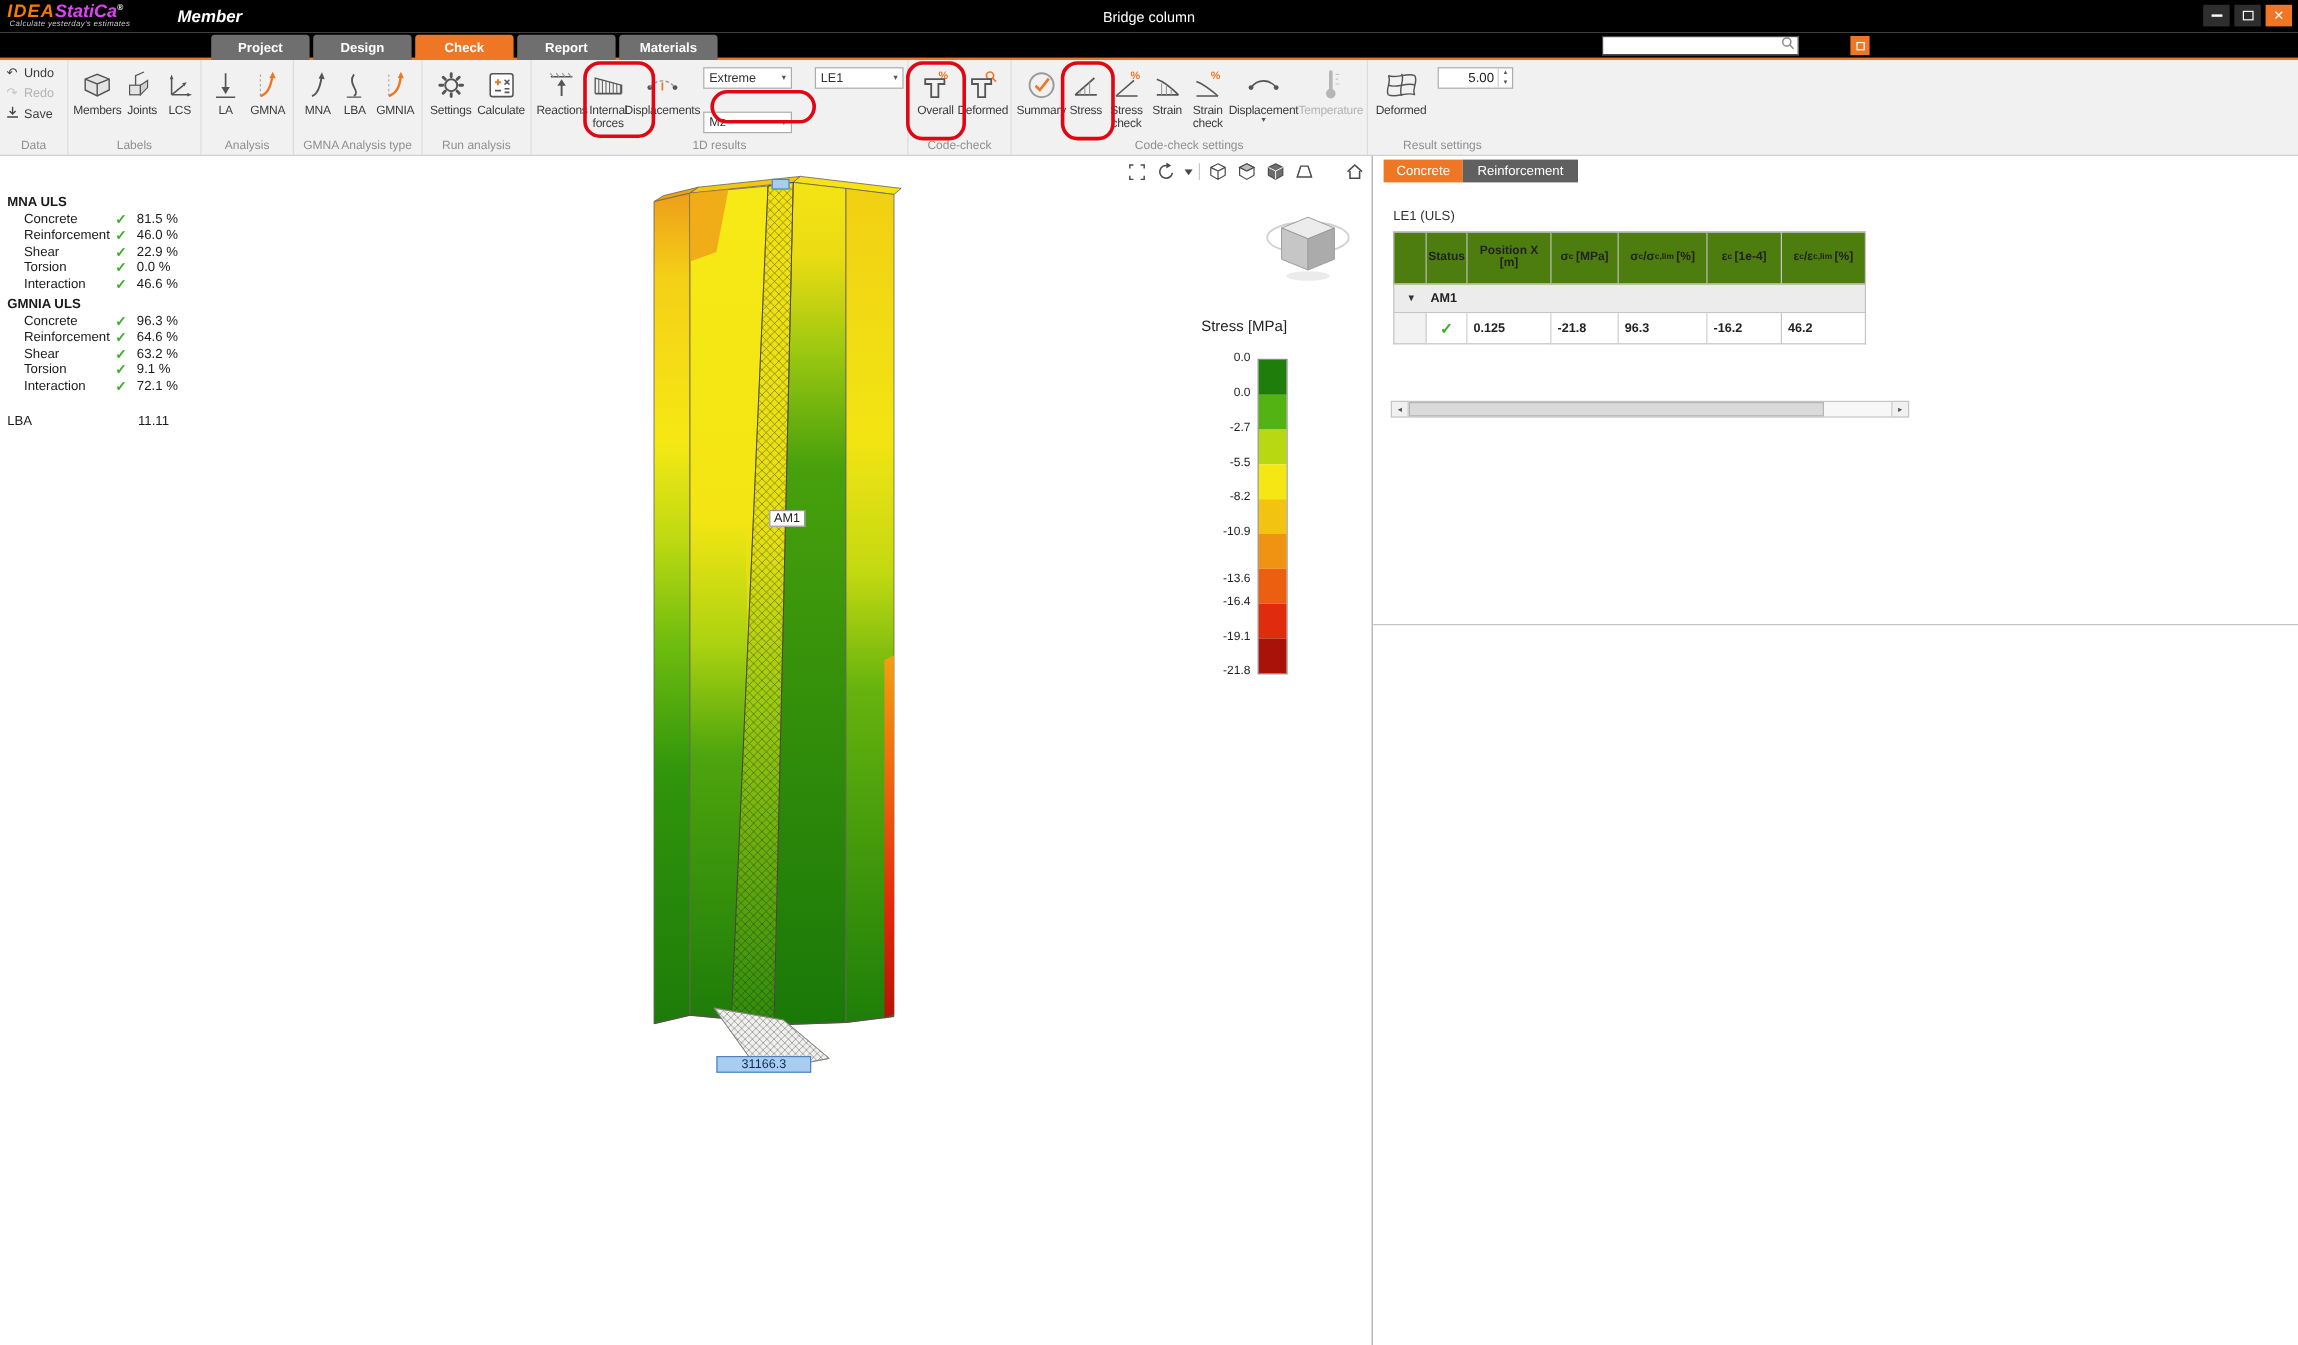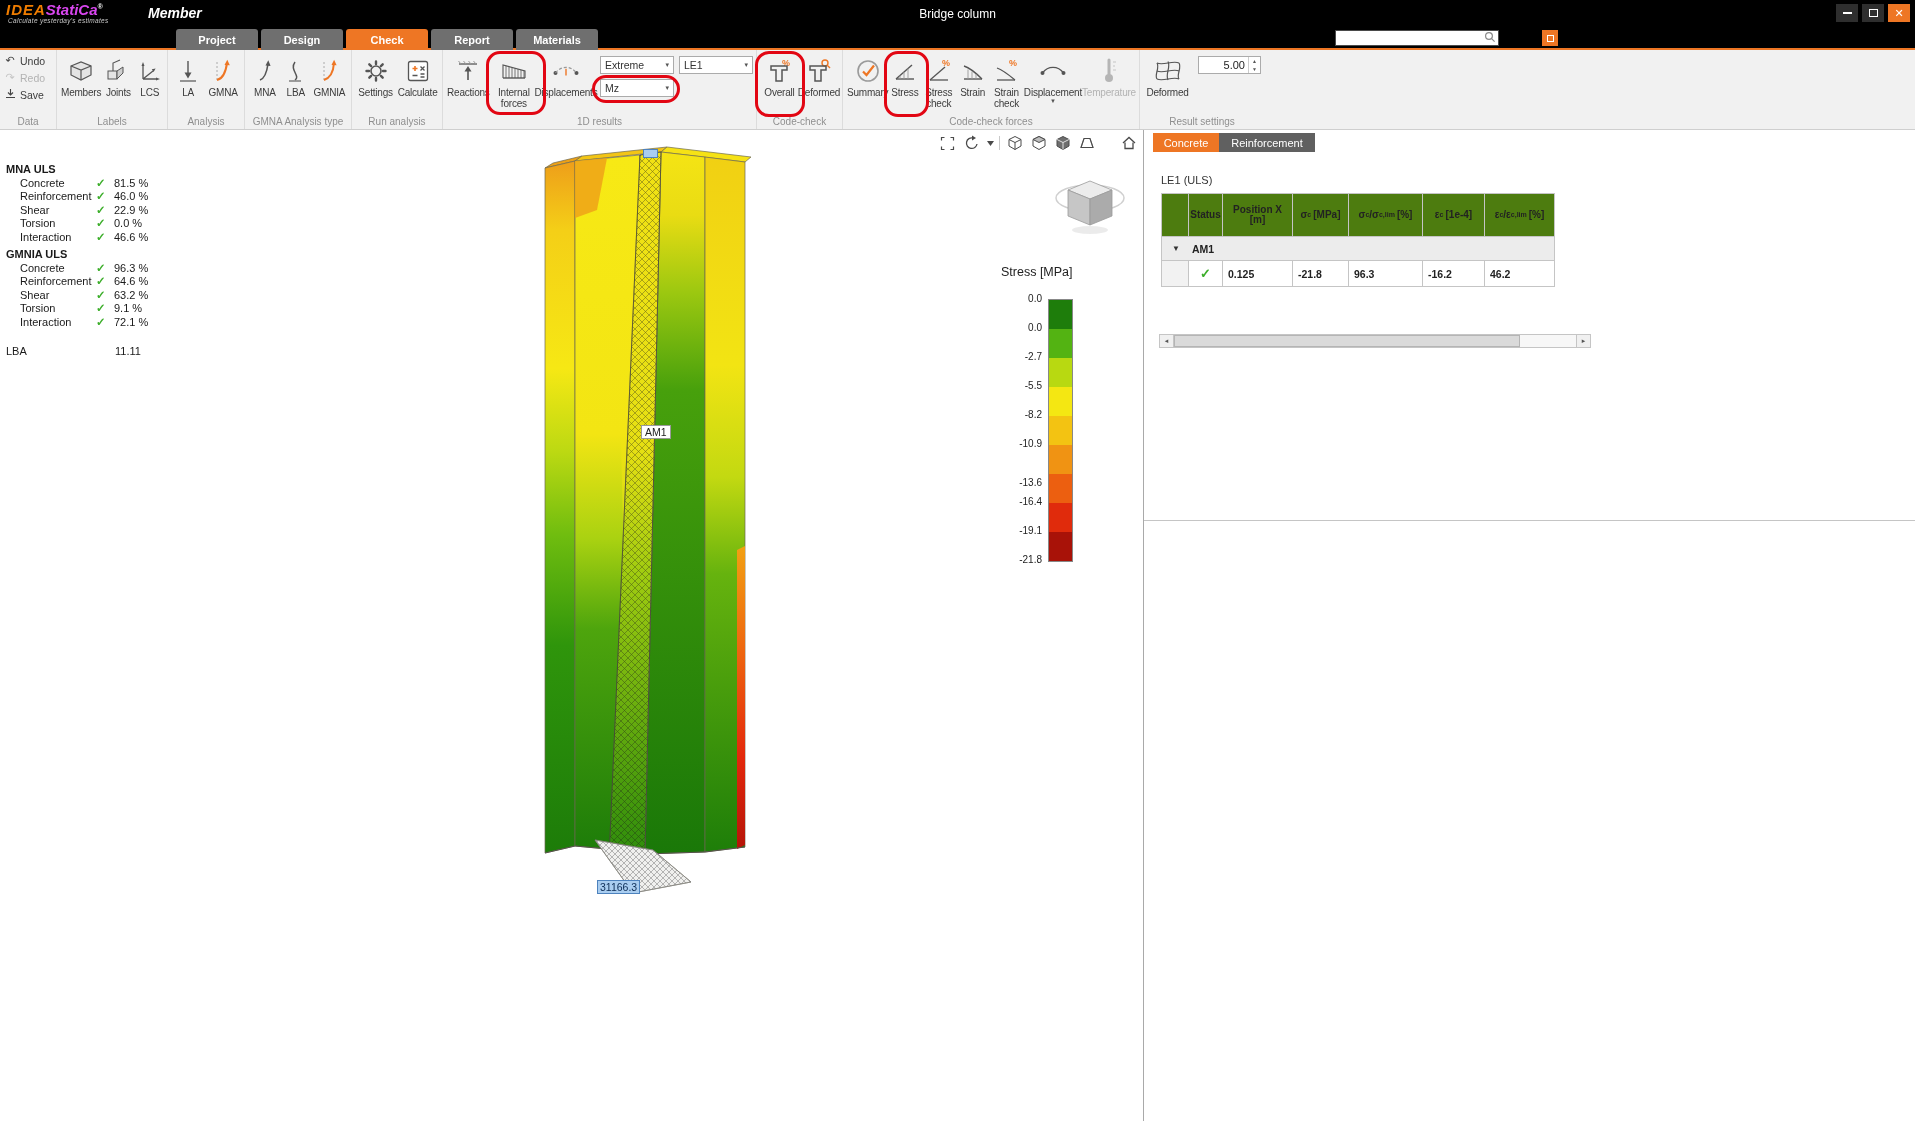--- a/index.html
+++ b/index.html
@@ -38,21 +38,21 @@
 .rbtn{display:flex;flex-direction:column;align-items:center;padding-top:1px;cursor:pointer}
 .rbtn .ric{height:33px;display:flex;align-items:center;justify-content:center}
 .rbtn .rlbl{font-size:10px;line-height:11px;text-align:center;color:#3c3c3c;letter-spacing:-.2px}
 .rbtn.disabled .rlbl{color:#b3b3b3}
 .ddcaret{font-size:6px;color:#555;line-height:6px}
 .smallbtns{display:flex;flex-direction:column;gap:2px;padding:3px 0 0 4px}
 .sbtn{display:flex;align-items:center;gap:4px;font-size:10.5px;color:#3c3c3c;height:15px;cursor:pointer}
 .sbtn .sicon{width:12px;text-align:center;font-size:11px;color:#444}
 .sbtn.disabled{color:#b3b3b3}
 .sbtn.disabled .sicon{color:#c5c5c5}
-.dd-block{display:grid;grid-template-columns:74px 74px;grid-auto-rows:18px;gap:5px;margin:3px 0 0 5px}
+.dd-block{display:grid;grid-template-columns:74px 74px;grid-auto-rows:18px;gap:19px;margin:3px 0 0 5px}
 .dd{background:#fff;border:1px solid #ababab;font-size:10.5px;color:#333;display:flex;align-items:center;justify-content:space-between;padding:0 4px;cursor:pointer}
 .dd .caret{font-size:7px;color:#555}
 .spinner{width:64px;height:18px;background:#fff;border:1px solid #ababab;display:flex;align-items:stretch;margin:3px 0 0 6px}
 .spinval{flex:1;text-align:right;font-size:11px;color:#222;padding:2px 3px 0 0}
 .spinarrows{width:12px;display:flex;flex-direction:column;border-left:1px solid #ccc}
 .spinarrows span{flex:1;font-size:5px;line-height:8px;text-align:center;color:#555;cursor:pointer}
 
 
 .red-annot{position:absolute;border:3.5px solid #e20613;border-radius:14px;pointer-events:none;z-index:50}
 
@@ -63,21 +63,21 @@
 .rsec-title.gap{margin-top:4px}
 .rrow{display:grid;grid-template-columns:76px 18px auto;padding-left:14px;height:13.4px;align-items:center}
 .rchk{font-weight:bold;font-size:11.5px}
 .lba-row{display:grid;grid-template-columns:109px auto;margin-top:17px}
 .vtool{position:absolute;left:938px;top:4px;display:flex;gap:5px;align-items:center}
 .vicon{width:19px;height:18px;display:flex;align-items:center;justify-content:center;cursor:pointer}
 .vsep{width:1px;height:14px;background:#c9c9c9}
 .navcube{position:absolute;left:1052px;top:38px}
 .col-svg{position:absolute;left:495px;top:10px}
 .am1-label{position:absolute;left:641px;top:295px;background:#fff;border:1px solid #9a9a9a;font-size:10.5px;padding:0 3px;color:#222}
-.value-label{position:absolute;left:597px;top:750px;background:#a9cdf0;border:1px solid #4d82bd;font-size:10.5px;padding:0 2px;color:#0c2c55}
+.value-label{position:absolute;left:597px;top:750px;background:#a9cdf0;border:1px solid #4d82bd;font-size:10.5px;padding:0 20px;color:#0c2c55}
 .top-marker{position:absolute;left:643px;top:19px;width:15px;height:9px;background:#a9cdf0;border:1px solid #4d82bd}
 .legend-title{position:absolute;left:1001px;top:135px;font-size:12.5px;color:#222}
 .legend-bands{position:absolute;left:1048px;top:169px;width:25px;display:flex;flex-direction:column;border:1px solid #888}
 .legend-band{width:100%;height:29px}
 .legend-ticks{position:absolute;left:958px;top:169px;width:84px;height:261px}
 .legend-tick{position:absolute;right:0;font-size:10px;color:#222}
 
 
 .rpanel{position:absolute;left:1143px;top:130px;width:772px;height:991px;background:#fff;border-left:1px solid #a9a9a9}
 .rtab{position:absolute;top:3px;height:19px;color:#fff;font-size:11px;display:flex;align-items:center;justify-content:center;cursor:pointer}
@@ -445,21 +445,21 @@
           <span class="ric">
             <svg width="20" height="28" viewBox="0 0 20 28">
                 <path d="M10 3 V17" stroke="#b5b5b5" stroke-width="3" stroke-linecap="round"></path>
                 <circle cx="10" cy="21" r="4" fill="#b5b5b5"></circle>
                 <path d="M14 5 H17 M14 9 H16 M14 13 H17" stroke="#c5c5c5" stroke-width="1"></path>
               </svg>
           </span>
           <span class="rlbl">Temperature</span>
         </div>
       </div>
-      <div class="glabel">Code-check forces</div>
+      <div class="glabel">Code-check settings</div>
     </div>
 
     <div class="rgroup" style="left:1140px;width:124px;border-right:none">
       <div class="gcontent">
         <div class="rbtn" style="width:48px">
           <span class="ric">
             <svg width="30" height="28" viewBox="0 0 30 28">
                 <g stroke="#555" stroke-width="1.2" fill="none">
                   <path d="M4 6 C10 9 20 3 26 6 M4 14 C10 17 20 11 26 14 M4 22 C10 25 20 19 26 22"></path>
                   <path d="M4 6 C7 11 1 18 4 22 M15 4.5 C18 10 12 17 15 23 M26 6 C29 11 23 18 26 22"></path>

